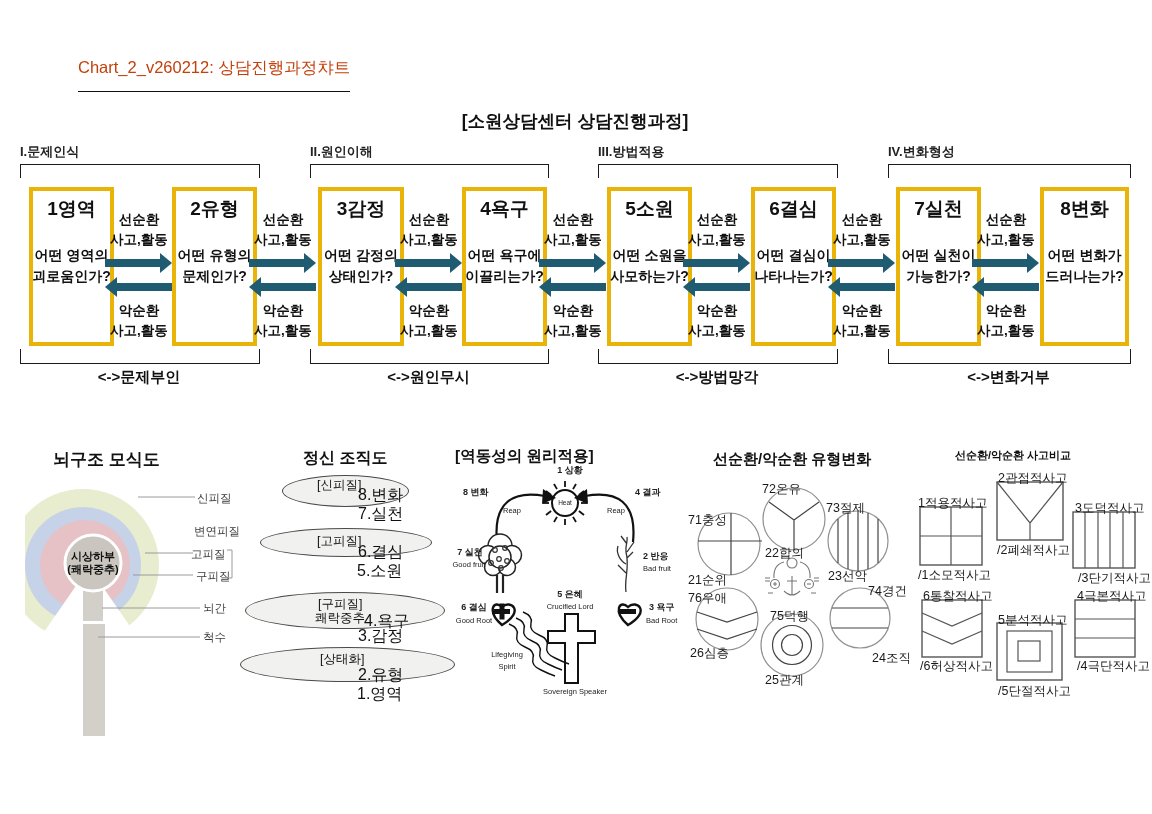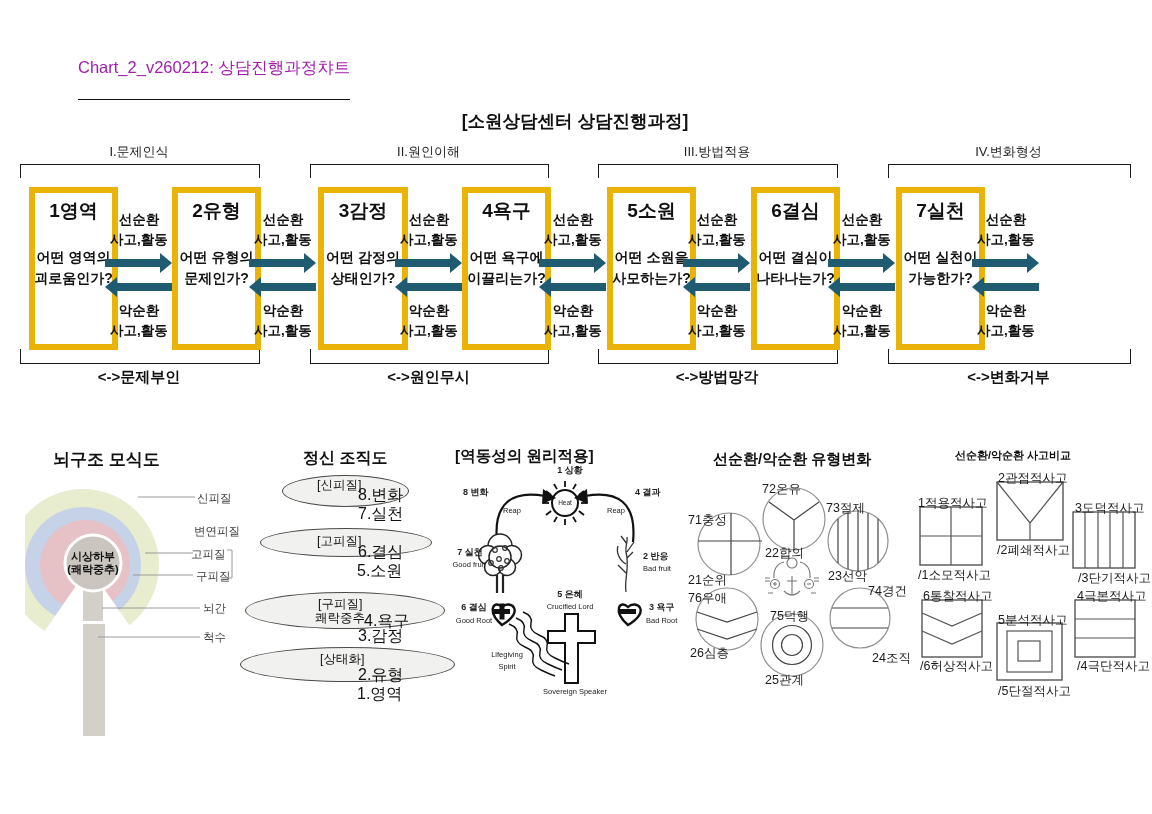--- a/index.html
+++ b/index.html
@@ -1,27 +1,27 @@
 <!DOCTYPE html>
 <html><head>
 <meta charset="utf-8">
 <style>
   html,body{margin:0;padding:0;background:#fff}
   #canvas{position:relative;width:1152px;height:814px;background:#fff;overflow:hidden;
           font-family:"Liberation Sans","DejaVu Sans",sans-serif;color:#111}
   .abs{position:absolute}
   .ctr{text-align:left}
   .nw{white-space:nowrap}
-  .doc-title{font-size:16.5px;font-weight:500;color:#a21caf;border-bottom:1.5px solid #111;padding-bottom:20px}
+  .doc-title{font-size:16.5px;font-weight:500;color:#c2410c;border-bottom:1.5px solid #111;padding-bottom:12px}
   .main-title{font-size:17.5px;font-weight:700;text-align:center}
-  .grp-label{font-size:13px;font-weight:400;color:#222;text-align:center}
+  .grp-label{font-size:13px;font-weight:700;color:#222;text-align:left}
   .brk-top{border-top:1.6px solid #1a1a1a;border-left:1.6px solid #1a1a1a;border-right:1.6px solid #1a1a1a;height:13px}
   .brk-bot{border-bottom:1.6px solid #1a1a1a;border-left:1.6px solid #1a1a1a;border-right:1.6px solid #1a1a1a;height:14px}
   .denial{font-size:15px;font-weight:600;text-align:center}
-  .fbox{border:6px solid #eab308;background:#fff;height:151px}
+  .fbox{border:4px solid #eab308;background:#fff;height:151px}
   .fbox-title{font-size:19px;font-weight:700;text-align:center;margin-top:5px;white-space:nowrap}
   .fbox-q{position:absolute;top:54px;left:50%;transform:translateX(-50%);font-size:14px;font-weight:700;
           text-align:center;white-space:nowrap;line-height:21px}
   .conn{width:90px;height:145px}
   .cyc{font-size:13.5px;font-weight:700;text-align:center;width:100%;white-space:nowrap;left:0}
   .arrow{height:8px;background:#1f5c72}
   .arrow.right::after{content:"";position:absolute;right:-12px;top:-6px;width:0;height:0;
     border-left:12px solid #1f5c72;border-top:10px solid transparent;border-bottom:10px solid transparent}
   .arrow.left::before{content:"";position:absolute;left:-12px;top:-6px;width:0;height:0;
     border-right:12px solid #1f5c72;border-top:10px solid transparent;border-bottom:10px solid transparent}
@@ -105,20 +105,27 @@
         <span style="display:block">나타나는가?</span>
       </div>
   </div>
   <div class="abs fbox" style="left:896px;top:187px;width:77px">
     <div class="fbox-title">7실천</div>
     <div class="fbox-q">
         <span style="display:block">어떤 실천이</span>
         <span style="display:block">가능한가?</span>
       </div>
   </div>
+  <div class="abs fbox" style="left:1040px;top:187px;width:81px">
+    <div class="fbox-title">8변화</div>
+    <div class="fbox-q">
+        <span style="display:block">어떤 변화가</span>
+        <span style="display:block">드러나는가?</span>
+      </div>
+  </div>
 
   <div class="abs conn" style="left:94px;top:205px">
     <span class="abs cyc" style="top:6px">선순환</span>
     <span class="abs cyc" style="top:26px">사고,활동</span>
     <div class="abs arrow right" style="left:11px;top:54px;width:55px"></div>
     <div class="abs arrow left" style="left:23px;top:78px;width:55px"></div>
     <span class="abs cyc" style="top:97px">악순환</span>
     <span class="abs cyc" style="top:117px">사고,활동</span>
   </div>
   <div class="abs conn" style="left:238px;top:205px">

